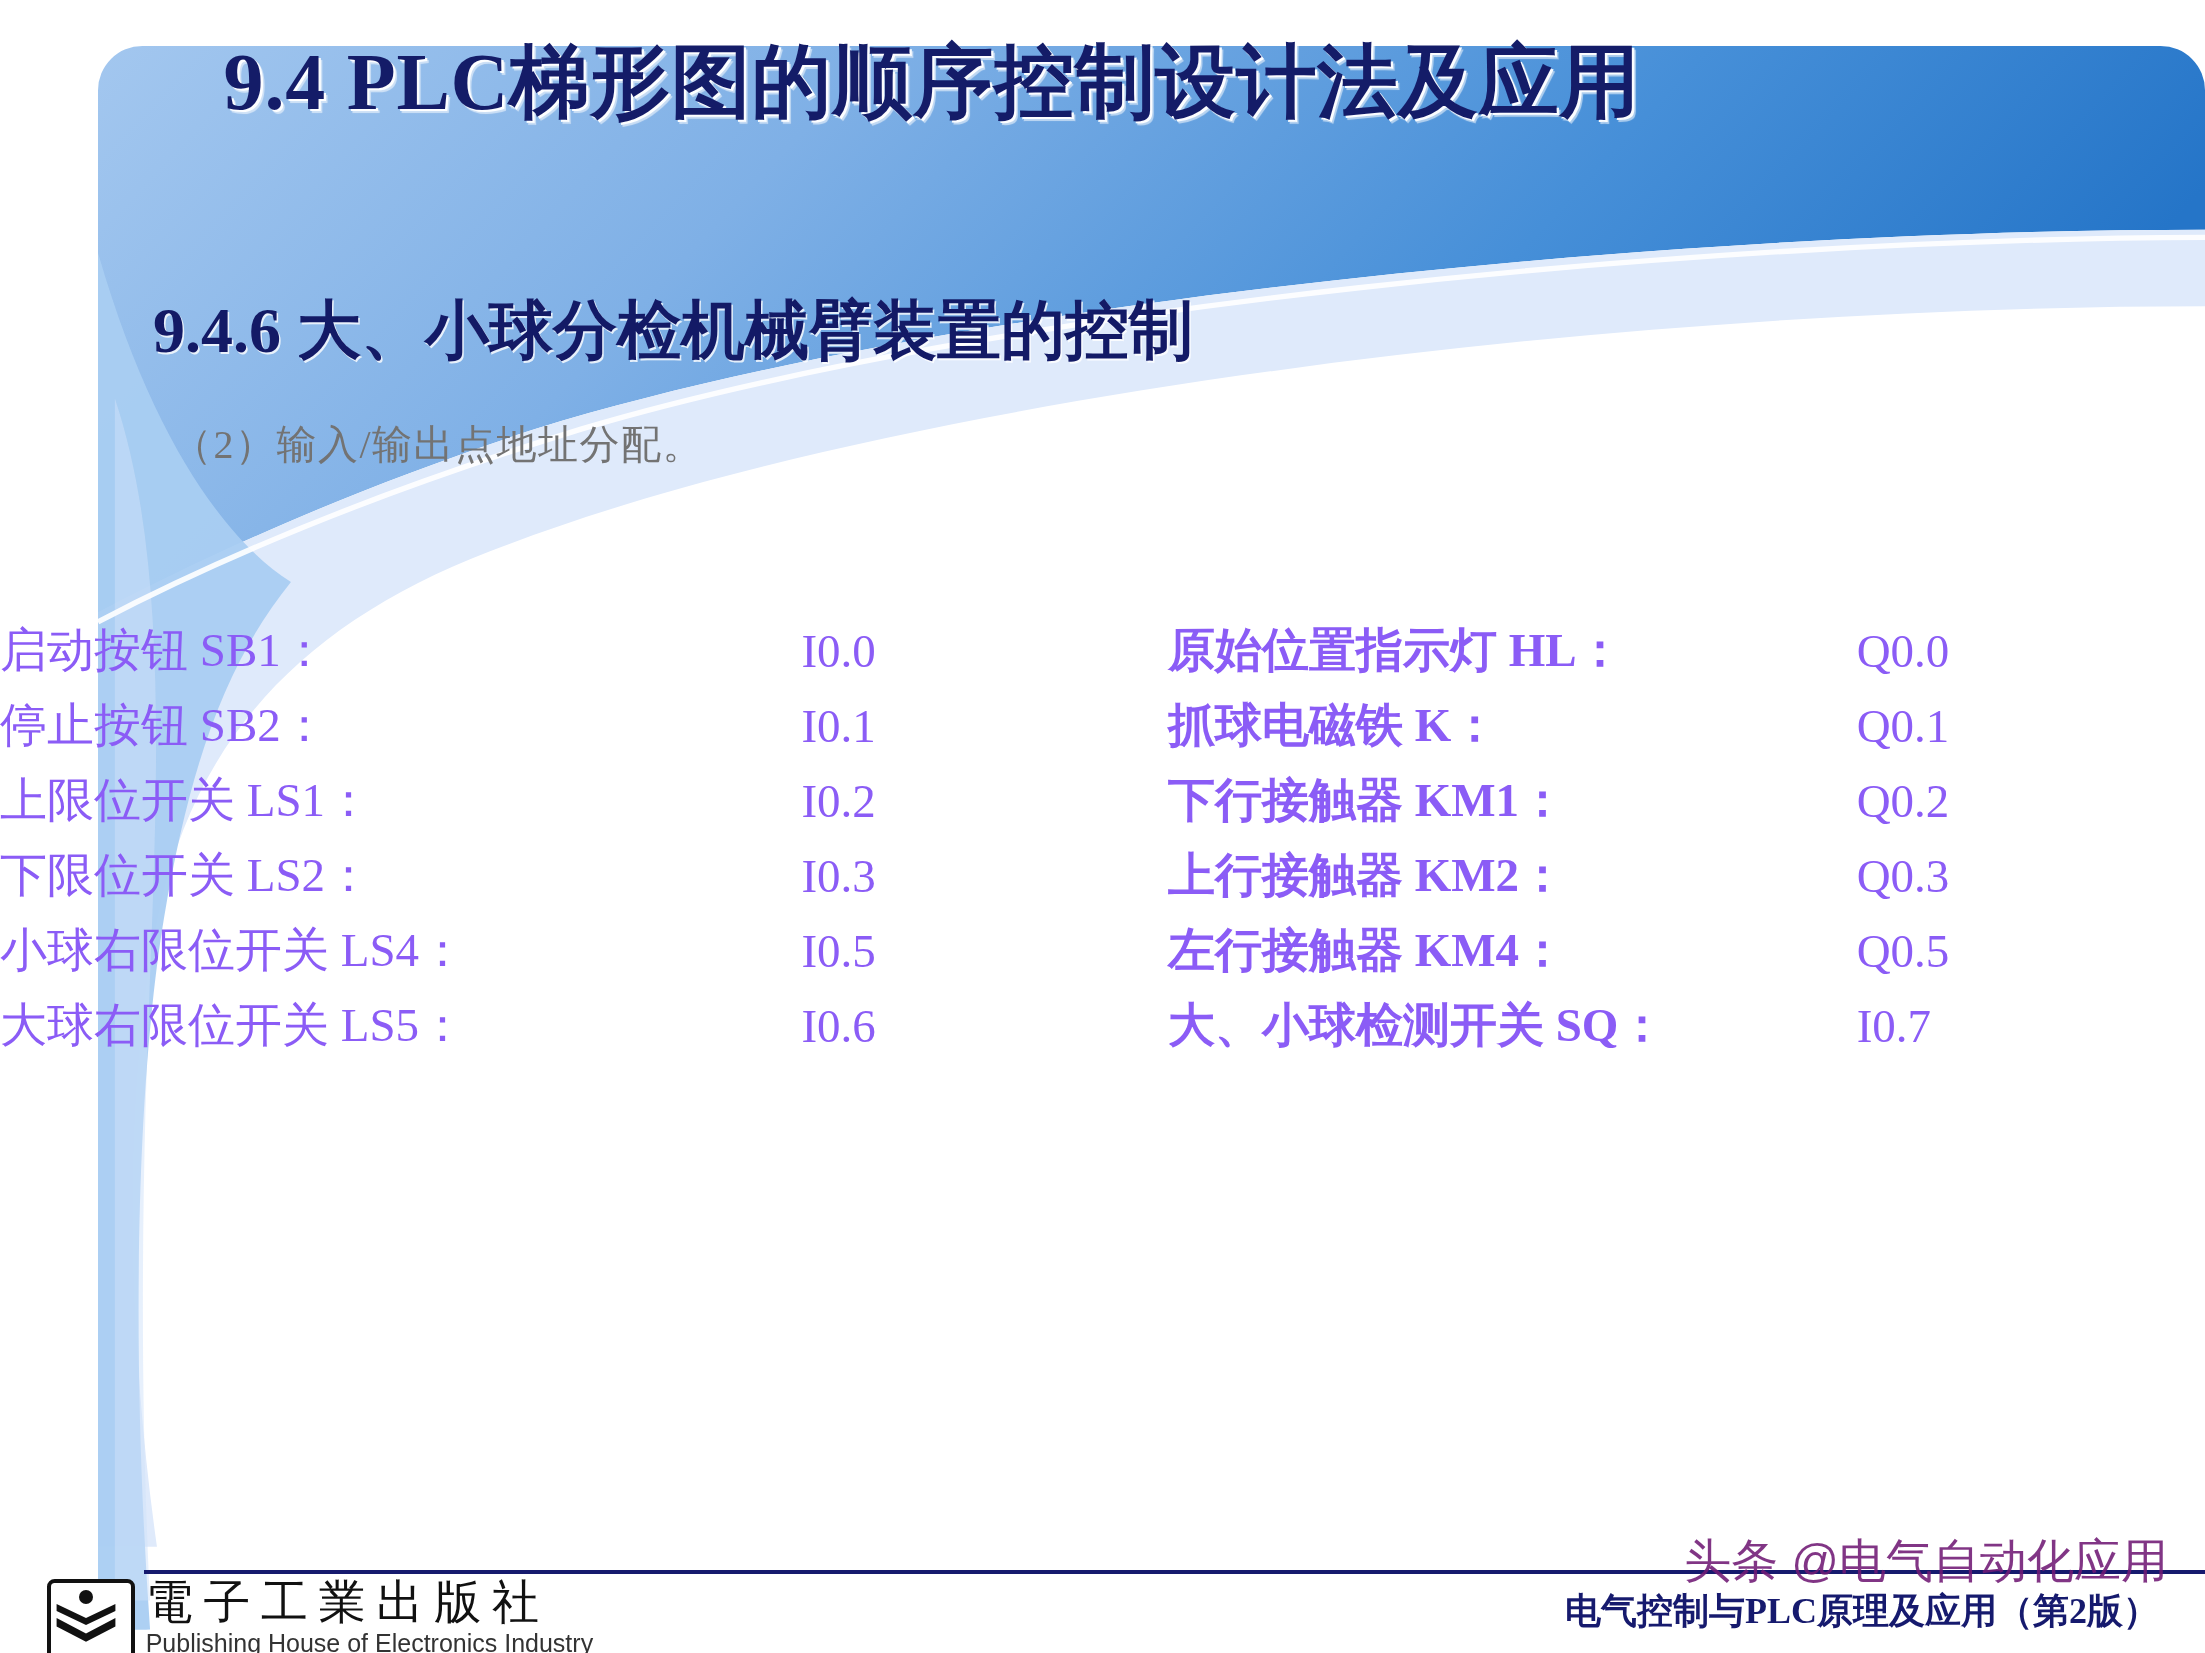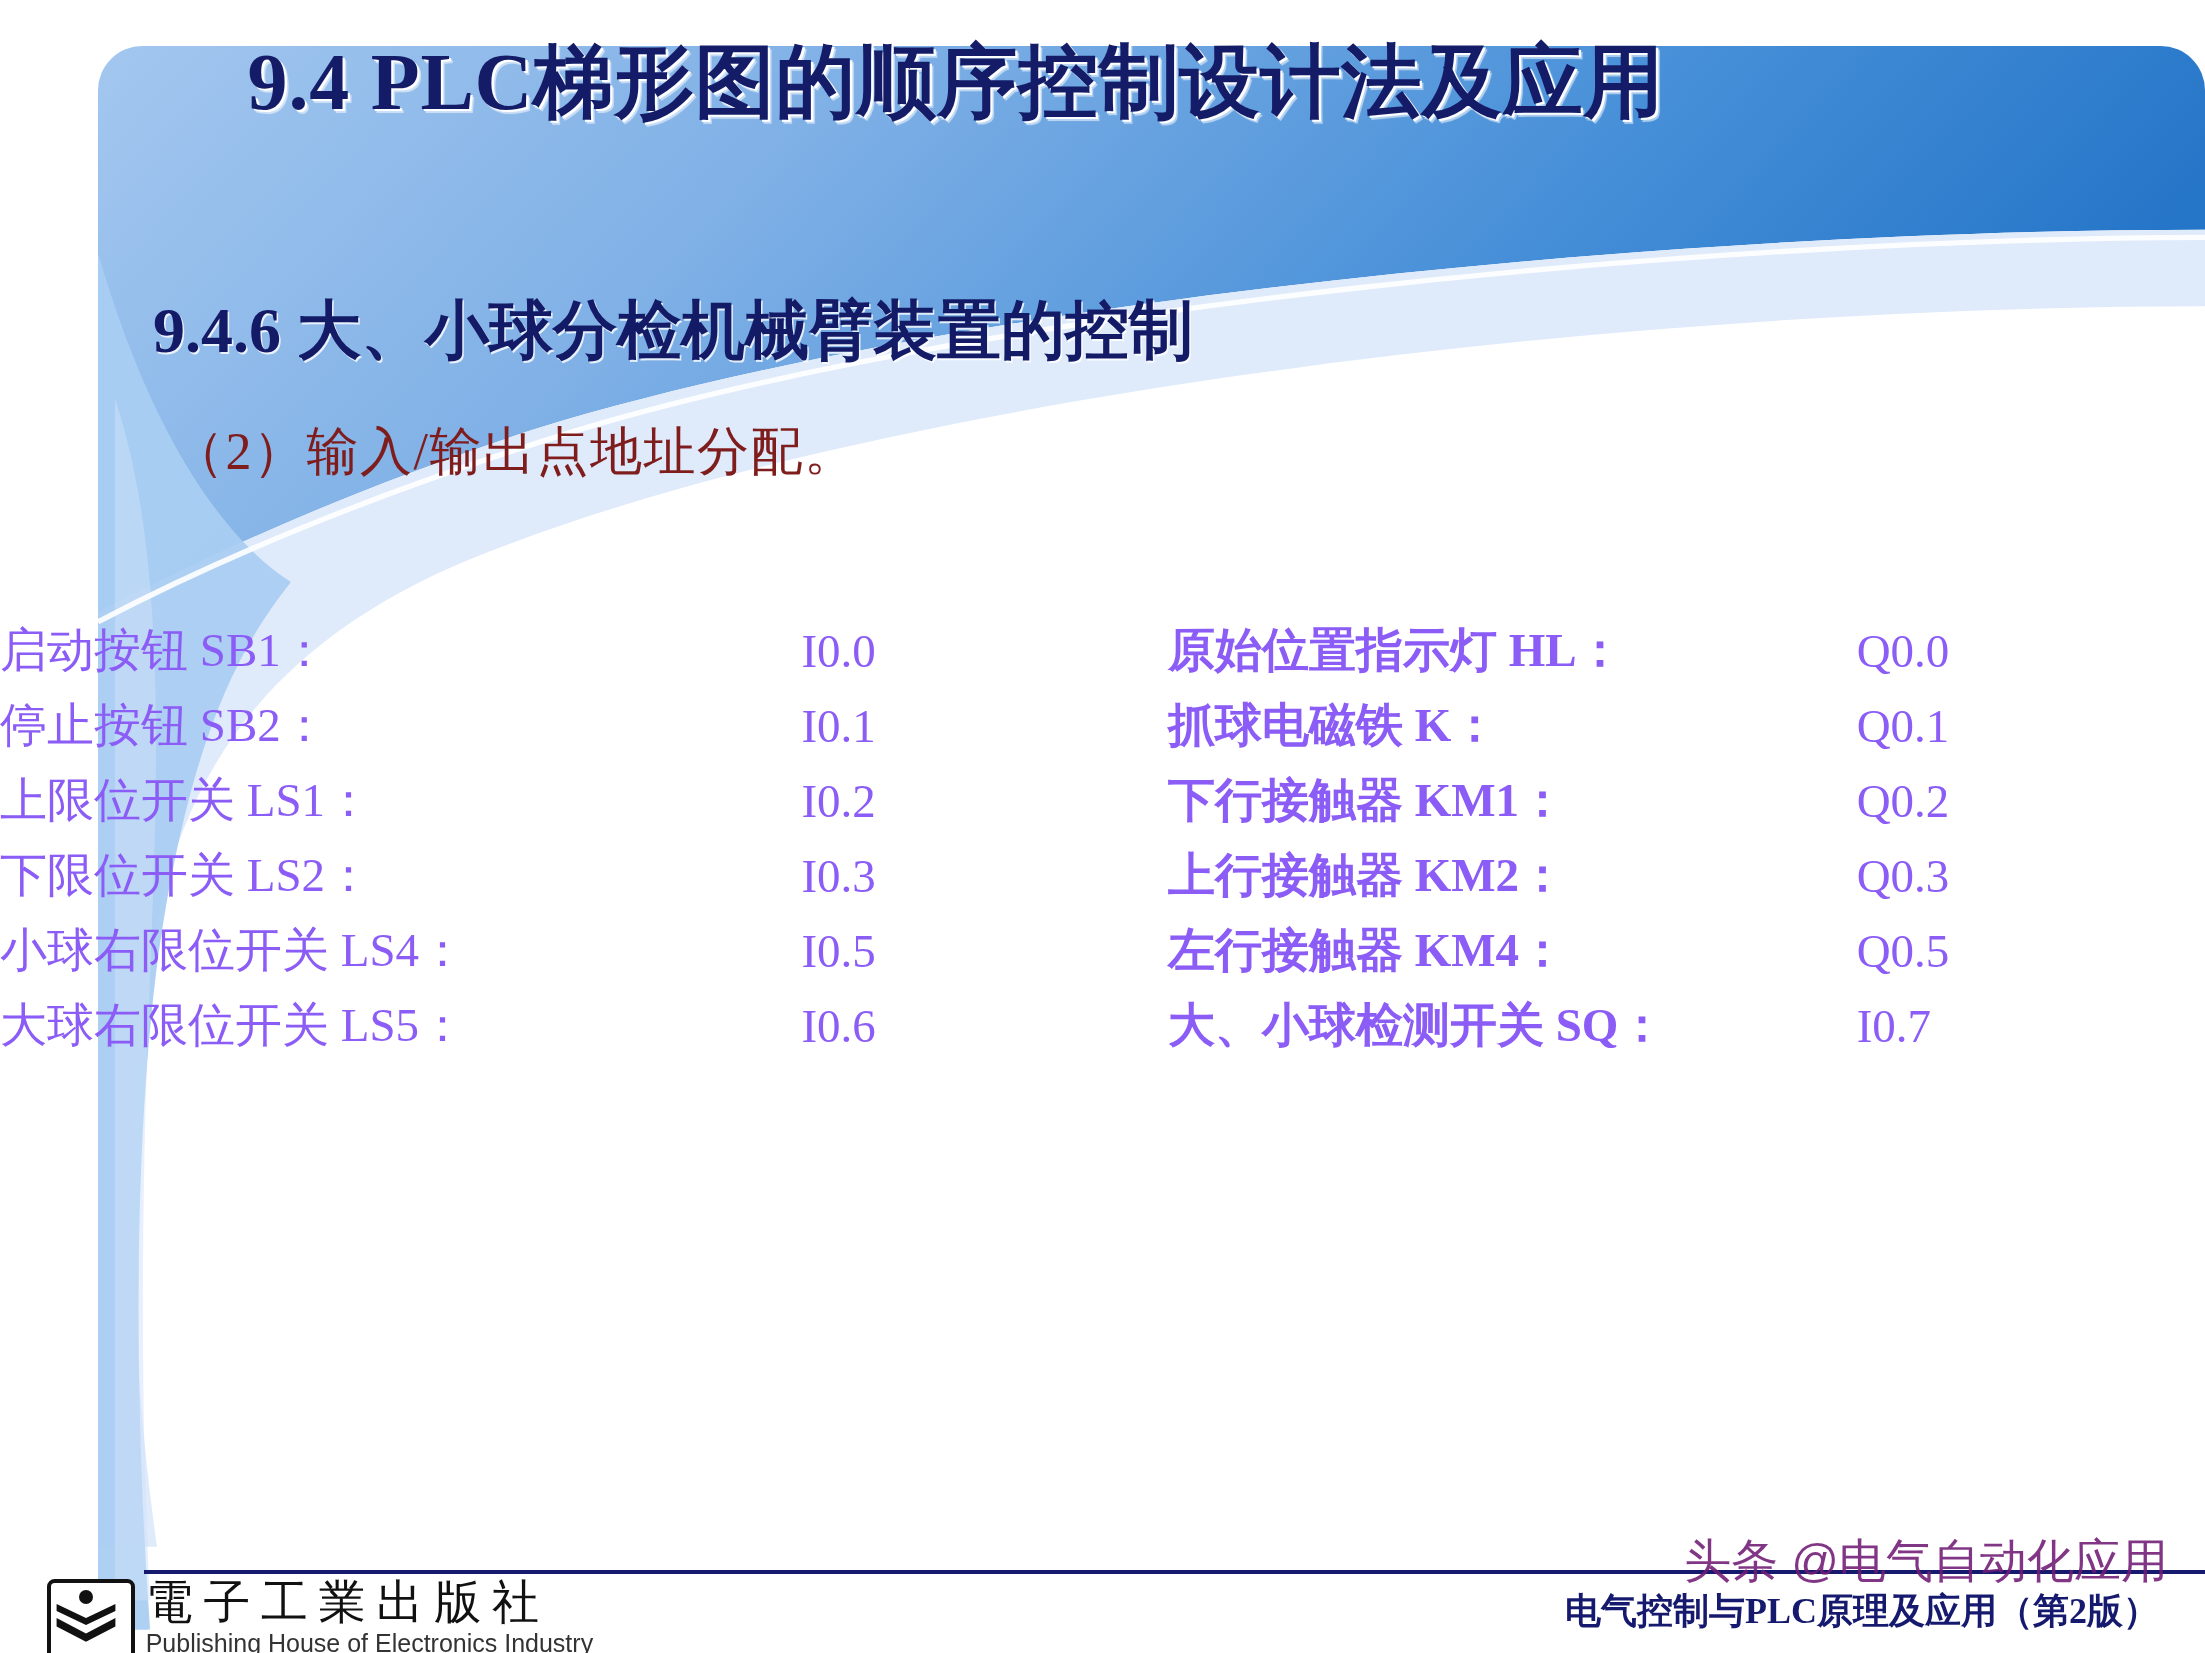--- a/index.html
+++ b/index.html
@@ -40,21 +40,20 @@
     z-index: 3;
     font-size: 80px;
     font-weight: bold;
     color: #141c68;
     letter-spacing: 0.8px;
     text-shadow:
        2.3px  2.3px 0 rgba(255,255,255,0.95),
        3.8px  3.8px 0.8px rgba(255,255,255,0.55);
     white-space: nowrap;
     font-family: "Liberation Serif", "DejaVu Serif", serif;
-    padding-left: 24px;
   }
 
   
   #content {
     position: absolute;
     left: 0; top: 0;
     width: 2205px; height: 1654px;
     z-index: 4;
     border-radius: 18px;
   }
@@ -67,22 +66,22 @@
     font-weight: bold;
     color: #131a66;
     white-space: nowrap;
     text-shadow: 1.5px 1.5px 0 rgba(255,255,255,0.8);
   }
 
   #intro-line {
     position: absolute;
     left: 172px;
     top: 417px;
-    font-size: 52px;
-    color: #7f1d1d;
+    font-size: 40px;
+    color: #737373;
     white-space: nowrap;
     letter-spacing: 1.5px;
   }
 
   
   #io-table {
     position: absolute;
     left: 0;
     top: 613px;
     width: 2205px;

